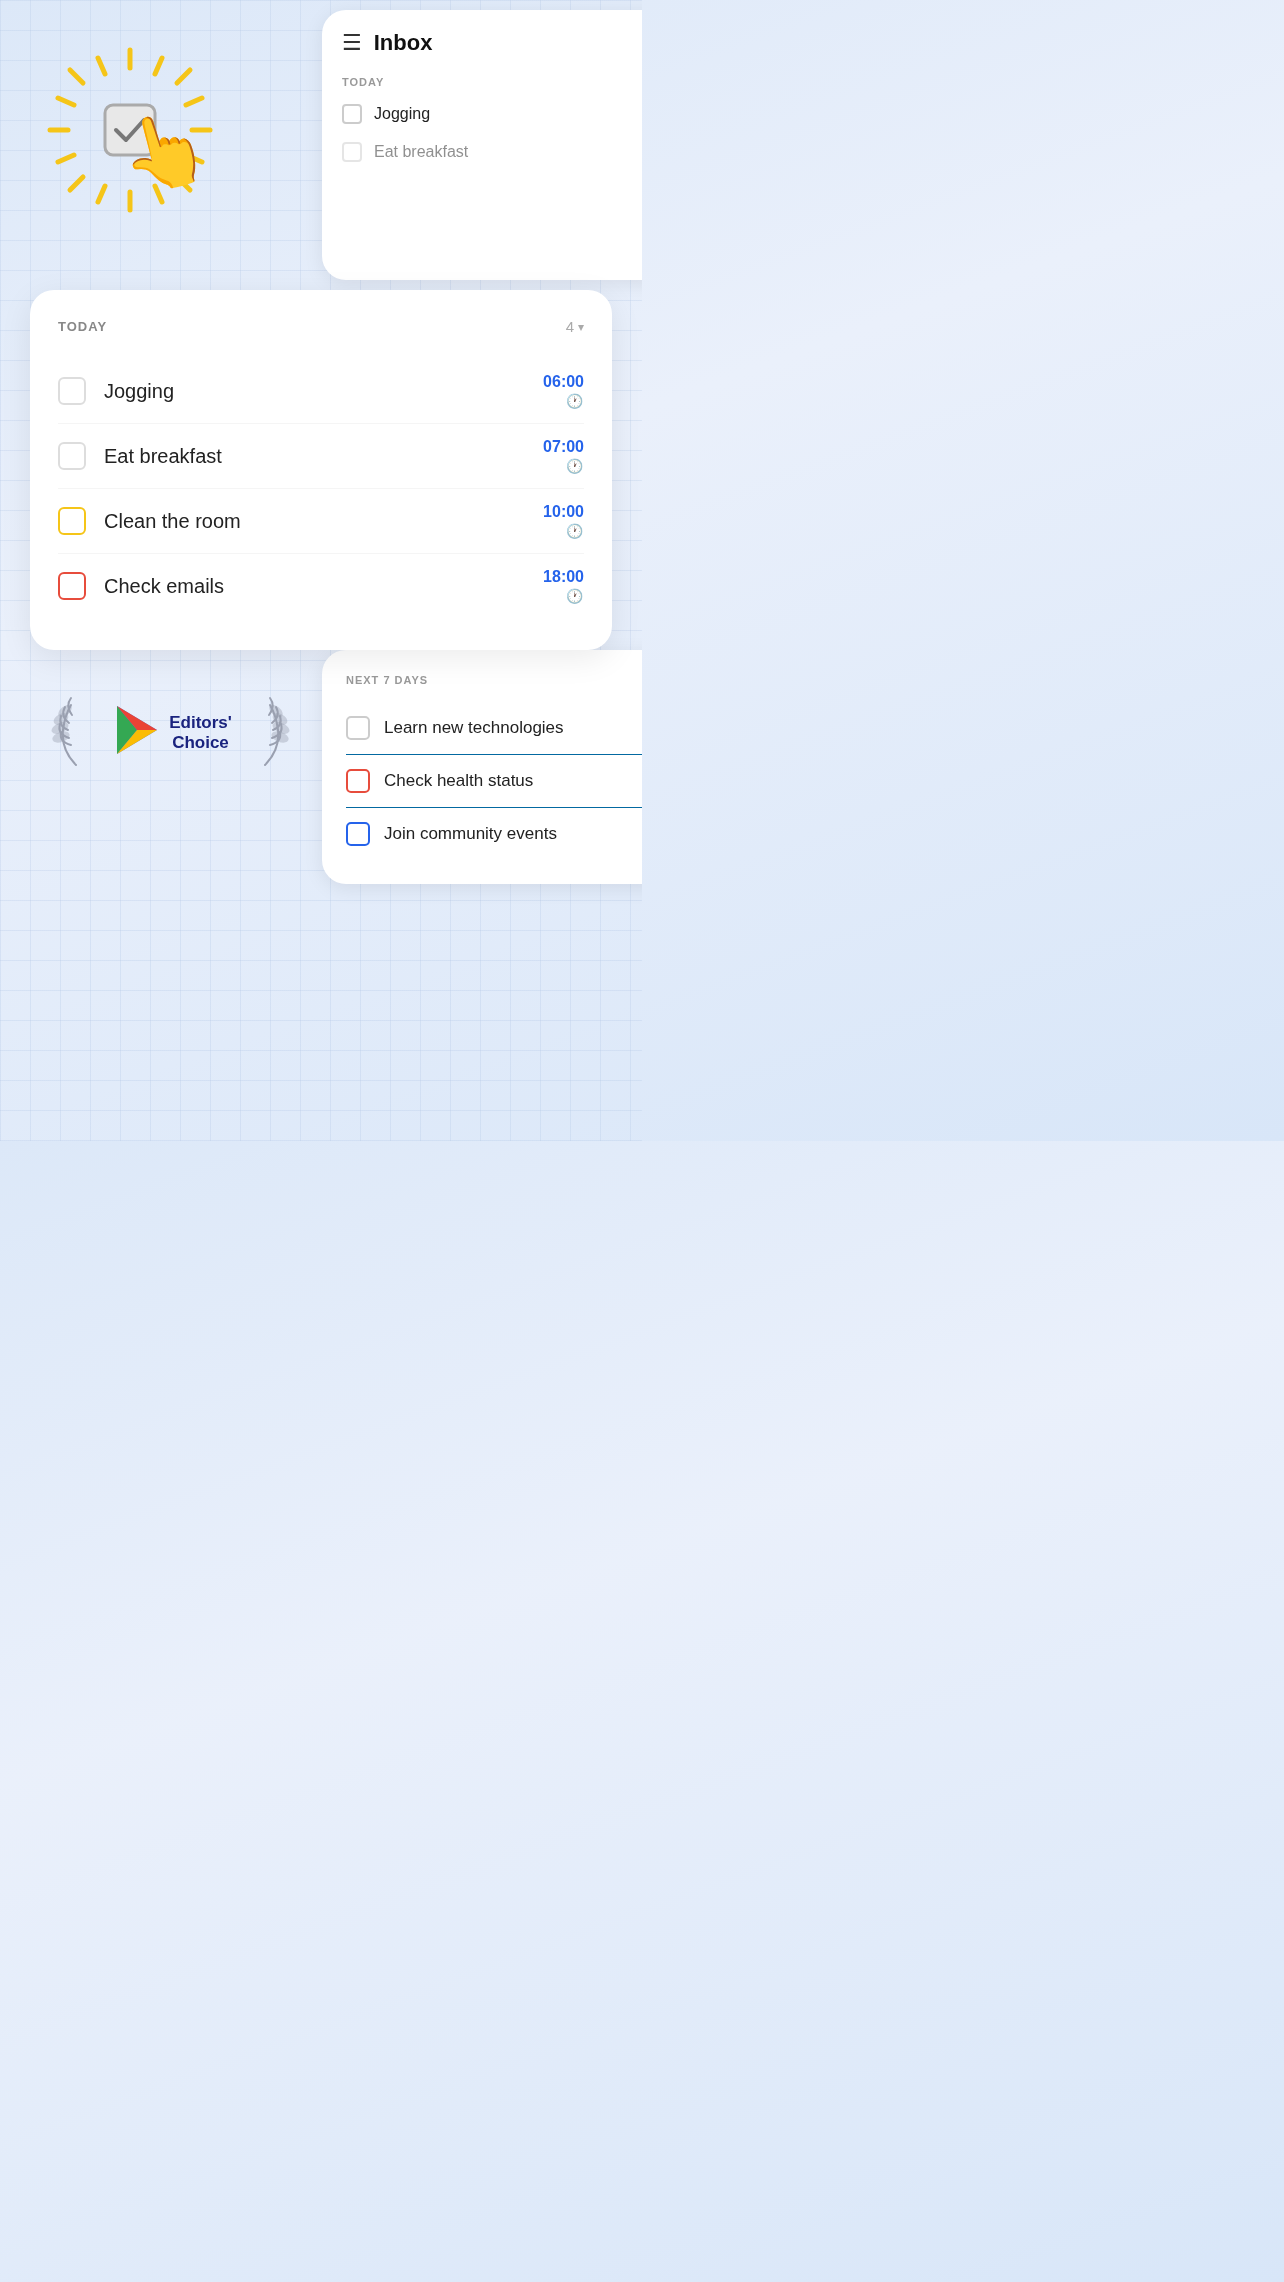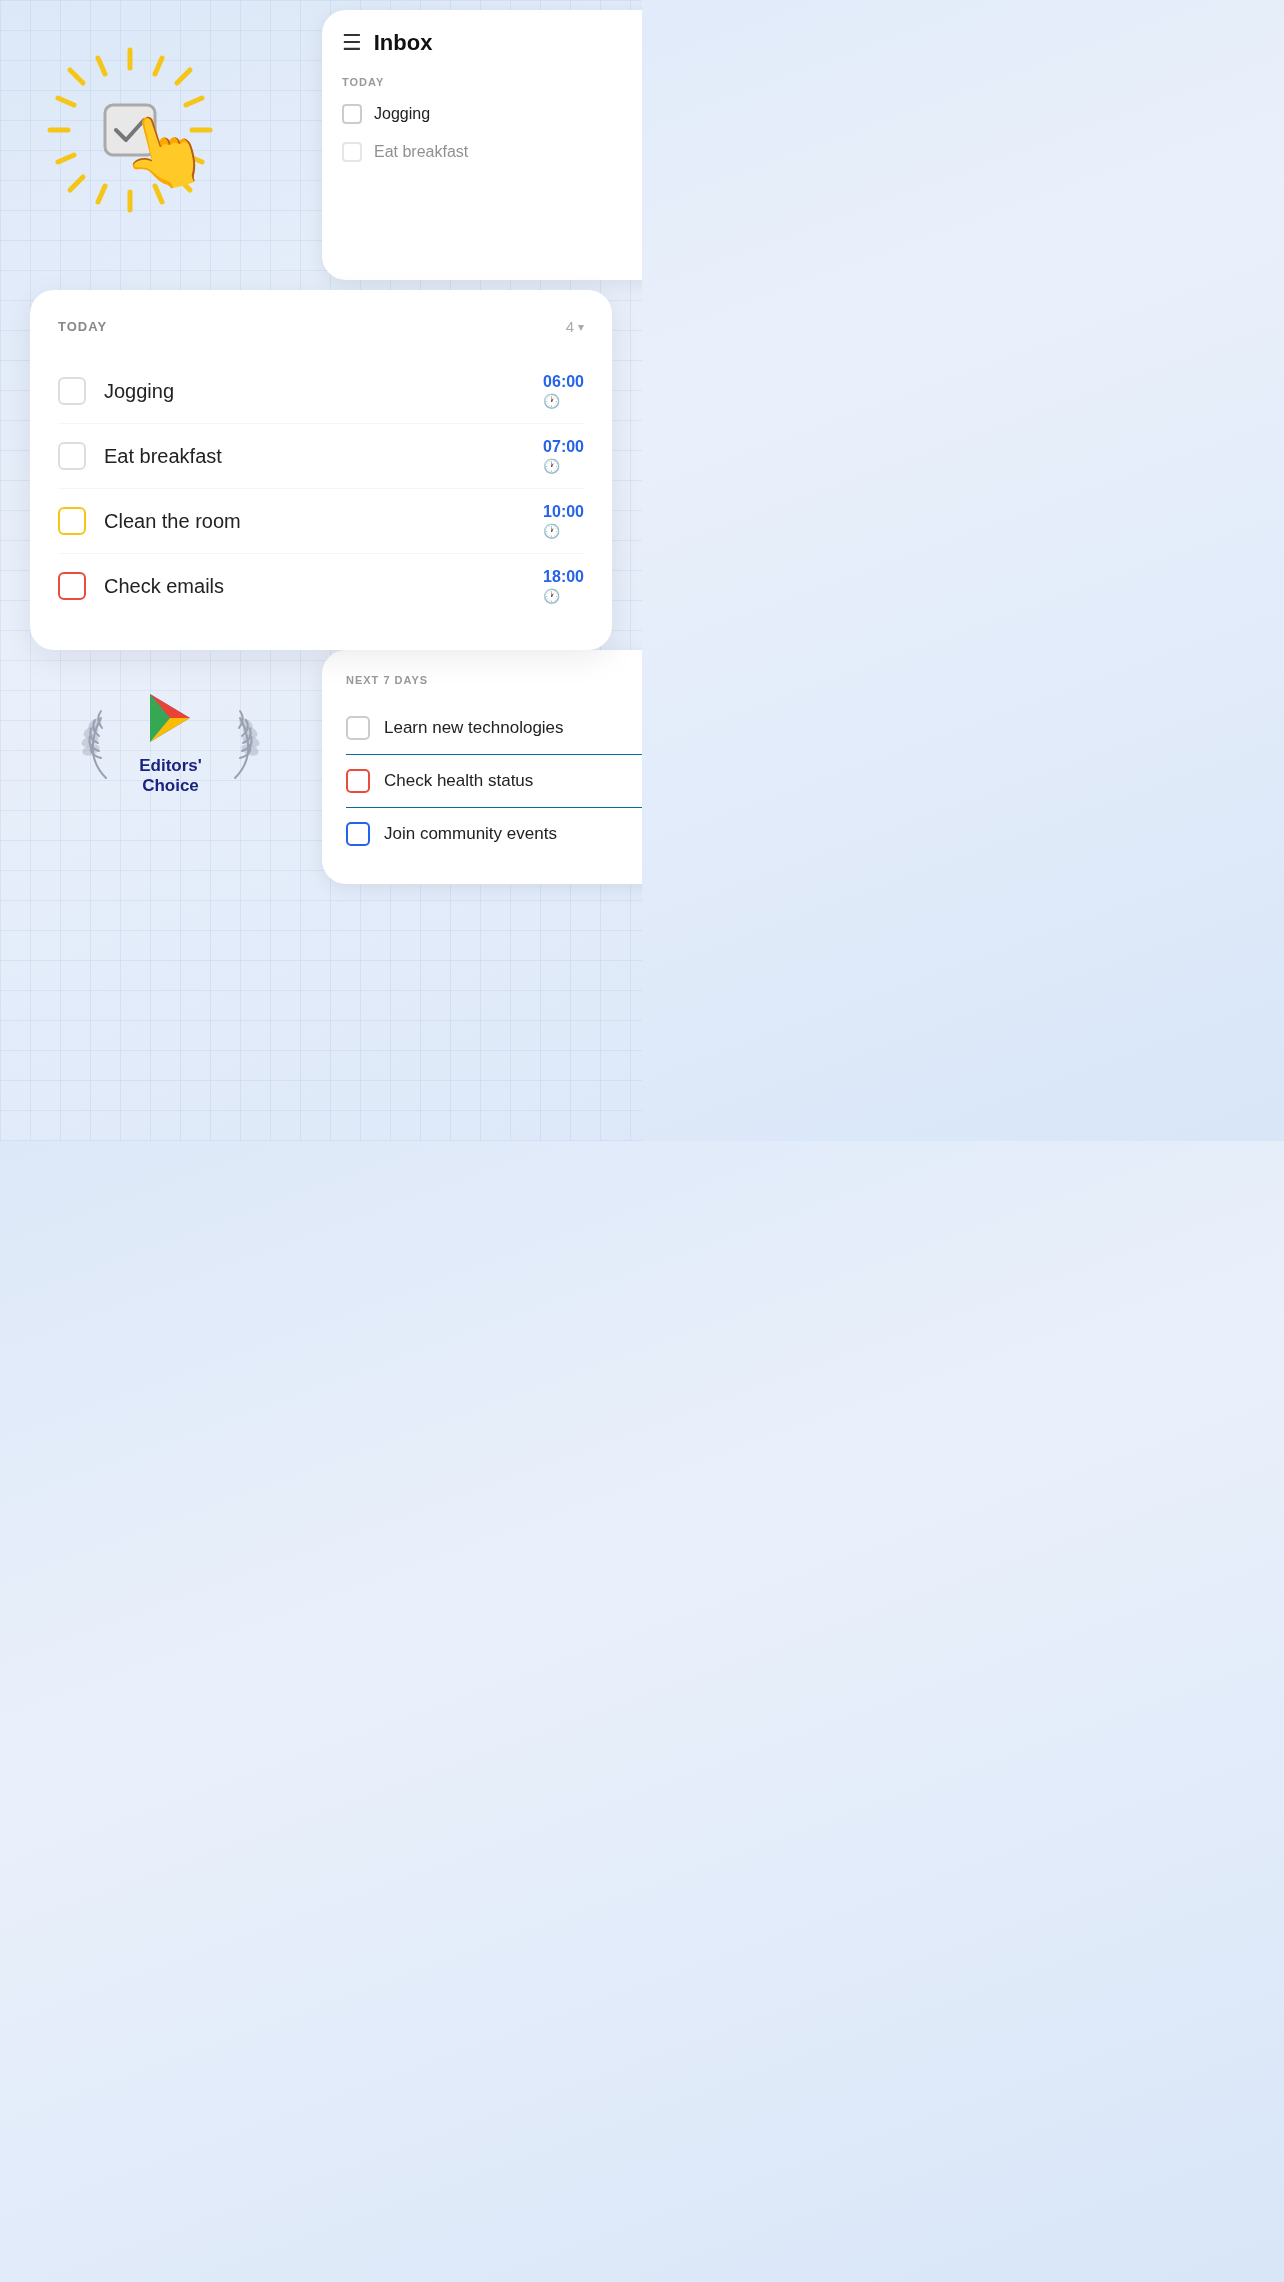--- a/index.html
+++ b/index.html
@@ -206,21 +206,21 @@
 
     .task-name {
       font-size: 20px;
       color: #222;
       font-weight: 400;
     }
 
     .task-right {
       display: flex;
       flex-direction: column;
-      align-items: flex-start;
+      align-items: flex-end;
       gap: 2px;
     }
 
     .task-time {
       font-size: 16px;
       font-weight: 600;
       color: #2563eb;
     }
 
     .clock-icon {
@@ -240,21 +240,21 @@
     }
 
     .award-row {
       display: flex;
       align-items: center;
       gap: 8px;
     }
 
     .play-icon-area {
       display: flex;
-      flex-direction: column;
+      flex-direction: row;
       align-items: center;
       gap: 4px;
     }
 
     .play-btn-svg {
       width: 56px;
       height: 56px;
     }
 
     .editors-label {

